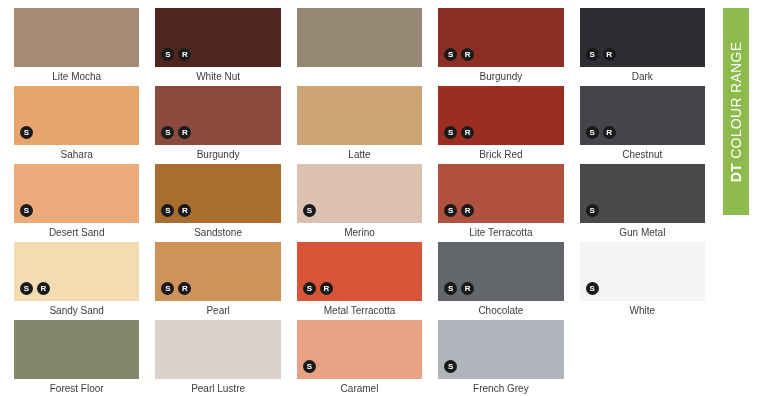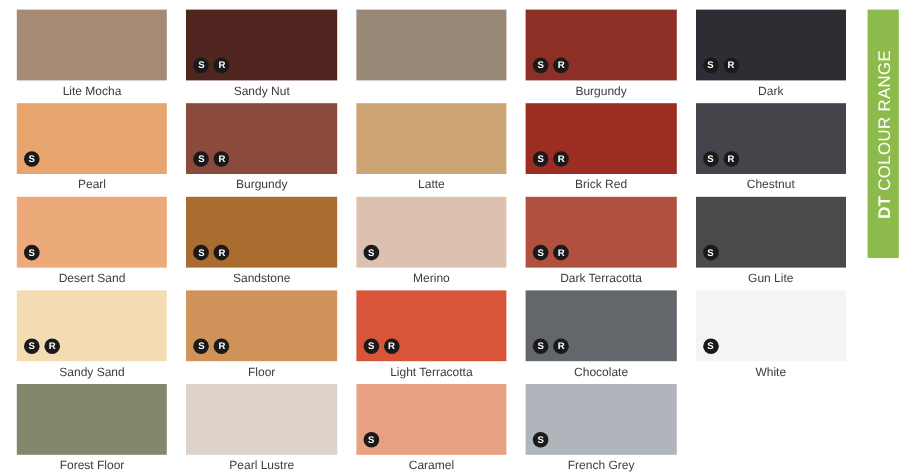--- a/index.html
+++ b/index.html
@@ -119,21 +119,21 @@
         <div class="chip" style="background: rgb(166, 138, 115);"></div>
         <div class="caption">Lite Mocha</div>
       </div>
       <div class="cell">
         <div class="chip" style="background: rgb(80, 37, 32);">
           <div class="badges">
             <div class="badge" style="background: rgb(26, 26, 26); color: rgb(255, 255, 255);">S</div>
             <div class="badge" style="background: rgb(26, 26, 26); color: rgb(255, 255, 255);">R</div>
           </div>
         </div>
-        <div class="caption">Sandy Nut</div>
+        <div class="caption">White Nut</div>
       </div>
       <div class="cell">
         <div class="chip" style="background: rgb(151, 136, 118);"></div>
       </div>
       <div class="cell">
         <div class="chip" style="background: rgb(142, 47, 38);">
           <div class="badges">
             <div class="badge" style="background: rgb(26, 26, 26); color: rgb(255, 255, 255);">S</div>
             <div class="badge" style="background: rgb(26, 26, 26); color: rgb(255, 255, 255);">R</div>
           </div>
@@ -148,21 +148,21 @@
           </div>
         </div>
         <div class="caption">Dark</div>
       </div>
       <div class="cell">
         <div class="chip" style="background: rgb(232, 164, 109);">
           <div class="badges">
             <div class="badge" style="background: rgb(26, 26, 26); color: rgb(255, 255, 255);">S</div>
           </div>
         </div>
-        <div class="caption">Pearl</div>
+        <div class="caption">Sahara</div>
       </div>
       <div class="cell">
         <div class="chip" style="background: rgb(138, 74, 60);">
           <div class="badges">
             <div class="badge" style="background: rgb(26, 26, 26); color: rgb(255, 255, 255);">S</div>
             <div class="badge" style="background: rgb(26, 26, 26); color: rgb(255, 255, 255);">R</div>
           </div>
         </div>
         <div class="caption">Burgundy</div>
       </div>
@@ -213,56 +213,56 @@
         </div>
         <div class="caption">Merino</div>
       </div>
       <div class="cell">
         <div class="chip" style="background: rgb(176, 80, 63);">
           <div class="badges">
             <div class="badge" style="background: rgb(26, 26, 26); color: rgb(255, 255, 255);">S</div>
             <div class="badge" style="background: rgb(26, 26, 26); color: rgb(255, 255, 255);">R</div>
           </div>
         </div>
-        <div class="caption">Dark Terracotta</div>
+        <div class="caption">Lite Terracotta</div>
       </div>
       <div class="cell">
         <div class="chip" style="background: rgb(74, 74, 77);">
           <div class="badges">
             <div class="badge" style="background: rgb(26, 26, 26); color: rgb(255, 255, 255);">S</div>
           </div>
         </div>
-        <div class="caption">Gun Lite</div>
+        <div class="caption">Gun Metal</div>
       </div>
       <div class="cell">
         <div class="chip" style="background: rgb(244, 220, 178);">
           <div class="badges">
             <div class="badge" style="background: rgb(26, 26, 26); color: rgb(255, 255, 255);">S</div>
             <div class="badge" style="background: rgb(26, 26, 26); color: rgb(255, 255, 255);">R</div>
           </div>
         </div>
         <div class="caption">Sandy Sand</div>
       </div>
       <div class="cell">
         <div class="chip" style="background: rgb(207, 146, 89);">
           <div class="badges">
             <div class="badge" style="background: rgb(26, 26, 26); color: rgb(255, 255, 255);">S</div>
             <div class="badge" style="background: rgb(26, 26, 26); color: rgb(255, 255, 255);">R</div>
           </div>
         </div>
-        <div class="caption">Floor</div>
+        <div class="caption">Pearl</div>
       </div>
       <div class="cell">
         <div class="chip" style="background: rgb(217, 85, 58);">
           <div class="badges">
             <div class="badge" style="background: rgb(26, 26, 26); color: rgb(255, 255, 255);">S</div>
             <div class="badge" style="background: rgb(26, 26, 26); color: rgb(255, 255, 255);">R</div>
           </div>
         </div>
-        <div class="caption">Light Terracotta</div>
+        <div class="caption">Metal Terracotta</div>
       </div>
       <div class="cell">
         <div class="chip" style="background: rgb(99, 102, 107);">
           <div class="badges">
             <div class="badge" style="background: rgb(26, 26, 26); color: rgb(255, 255, 255);">S</div>
             <div class="badge" style="background: rgb(26, 26, 26); color: rgb(255, 255, 255);">R</div>
           </div>
         </div>
         <div class="caption">Chocolate</div>
       </div>

